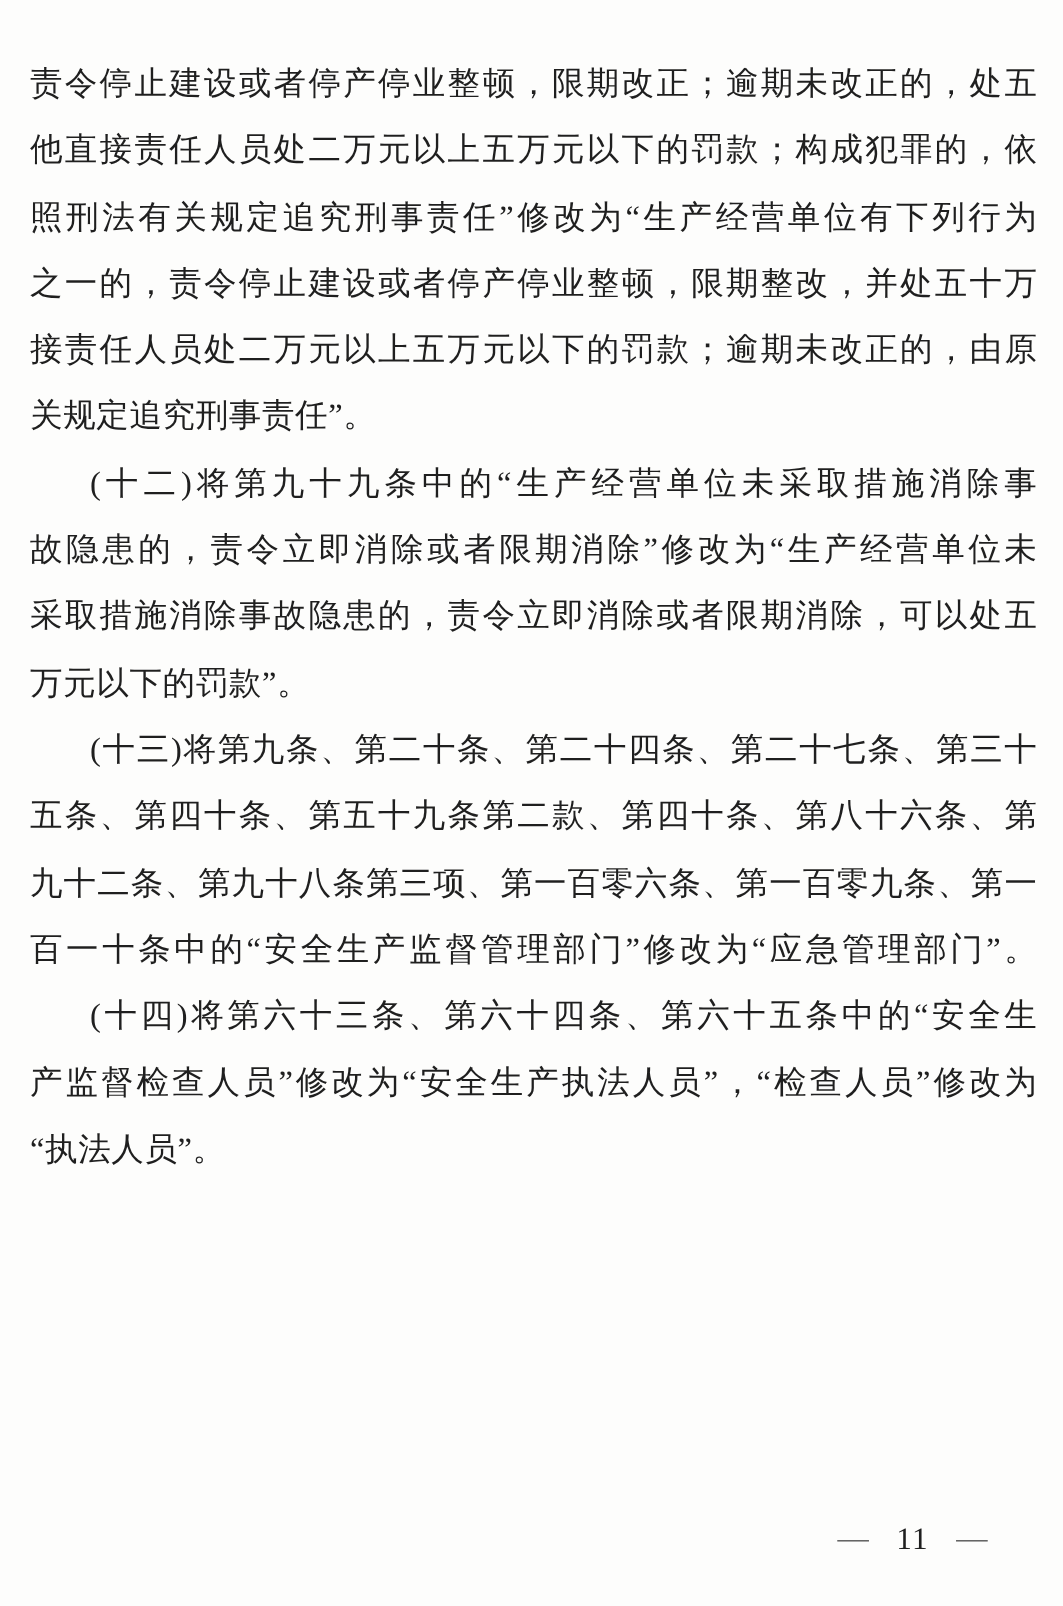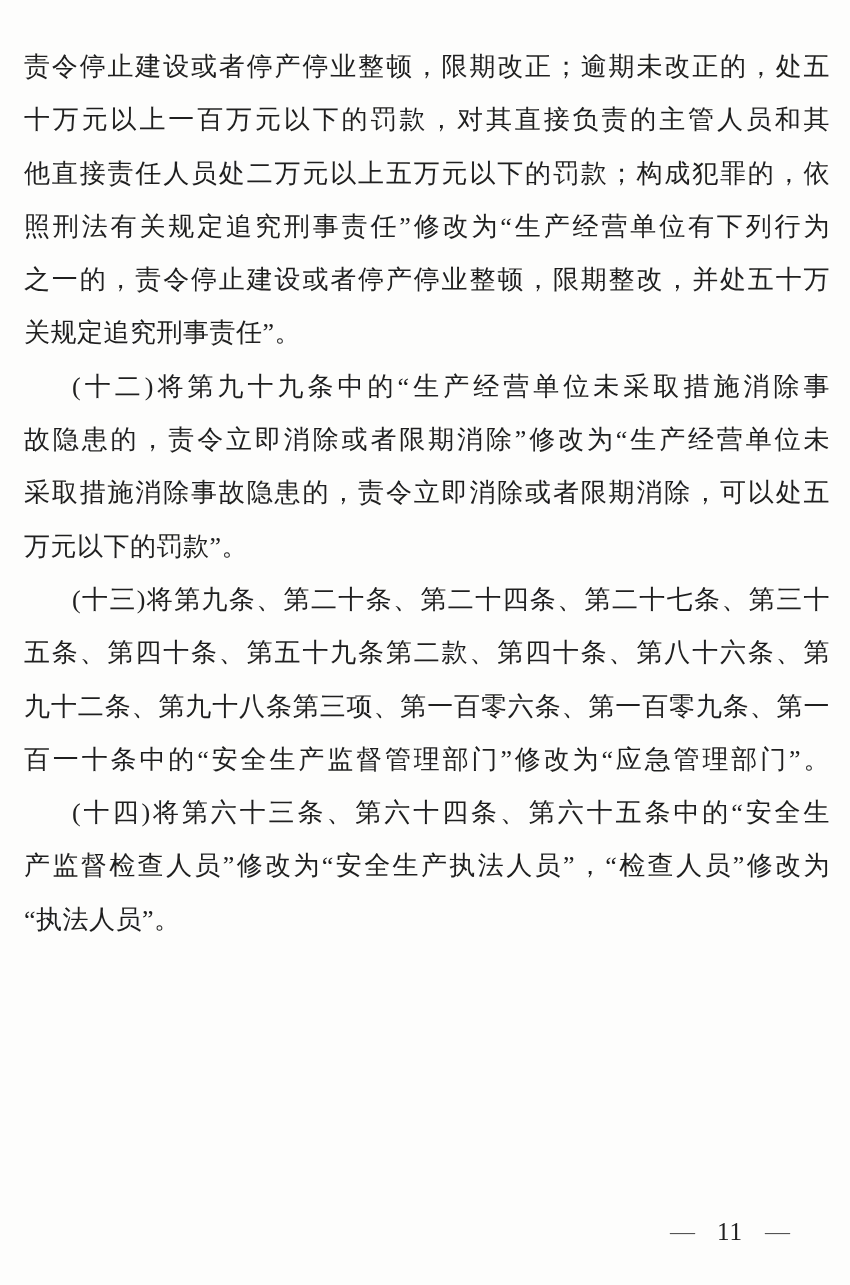--- a/index.html
+++ b/index.html
@@ -78,24 +78,24 @@
 </style>
 </head>
 <body>
 
 <div class="page">
 
   <div class="text-block">
 
     <div class="paragraph">
       <div class="line">责令停止建设或者停产停业整顿，限期改正；逾期未改正的，处五</div>
-      <div class="line">十万元以上一百万元以下的罚款，对其直接负责的主管人员和其</div>
       <div class="line">他直接责任人员处二万元以上五万元以下的罚款；构成犯罪的，依</div>
       <div class="line">照刑法有关规定追究刑事责任”修改为“生产经营单位有下列行为</div>
       <div class="line">之一的，责令停止建设或者停产停业整顿，限期整改，并处五十万</div>
+      <div class="line">接责任人员处二万元以上五万元以下的罚款；逾期未改正的，由原</div>
       <div class="line para-end">关规定追究刑事责任”。</div>
     </div>
 
     <div class="paragraph">
       <div class="line indent">(十二)将第九十九条中的“生产经营单位未采取措施消除事</div>
       <div class="line">故隐患的，责令立即消除或者限期消除”修改为“生产经营单位未</div>
       <div class="line">采取措施消除事故隐患的，责令立即消除或者限期消除，可以处五</div>
       <div class="line para-end">万元以下的罚款”。</div>
     </div>
 

